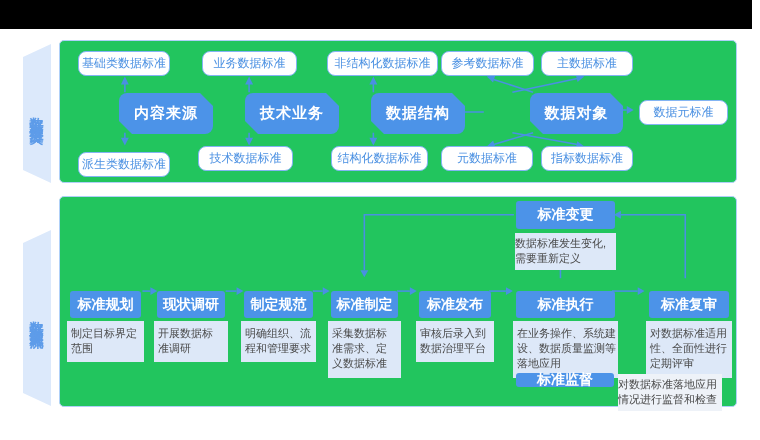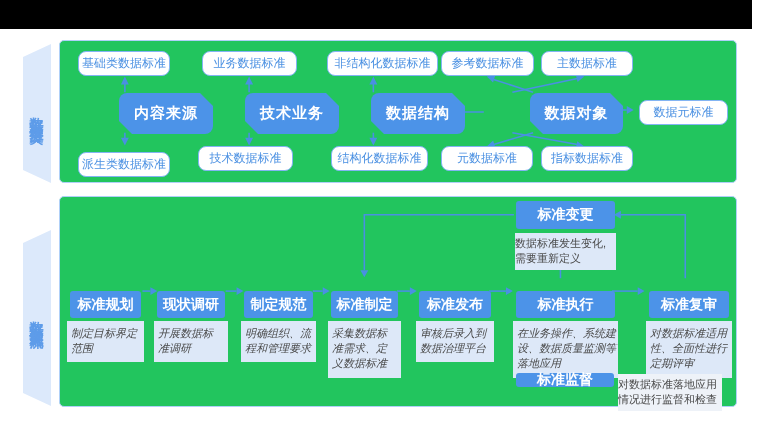--- a/index.html
+++ b/index.html
@@ -44,21 +44,21 @@
 
   
   .step{position:absolute;top:82px;margin-top:12px;}
   .step-head{
     height:27px;background:#4c93e8;border-radius:3px;color:#fff;font-weight:bold;font-size:14px;
     display:flex;align-items:center;justify-content:center;white-space:nowrap;
   }
   .step-desc{
     margin-top:3px;margin-left:-3px;width:calc(100% + 6px);
     background:#dde8f8;color:#4a4a4a;font-size:11px;line-height:1.38;
-    padding:5px 2px 6px 4px;white-space:pre-line;font-style:italic;
+    padding:5px 2px 6px 4px;white-space:pre-line;
   }
   .float-head{
     position:absolute;height:28px;background:#4c93e8;border-radius:3px;color:#fff;font-weight:bold;font-size:14px;
     display:flex;align-items:center;justify-content:center;
   }
   .float-desc{
     position:absolute;background:#dde8f8;color:#4a4a4a;font-size:11px;line-height:1.4;
     padding:3px 2px 3px 0;white-space:pre-line;
   }
   .monitor-desc{background:#eef2f8;}

